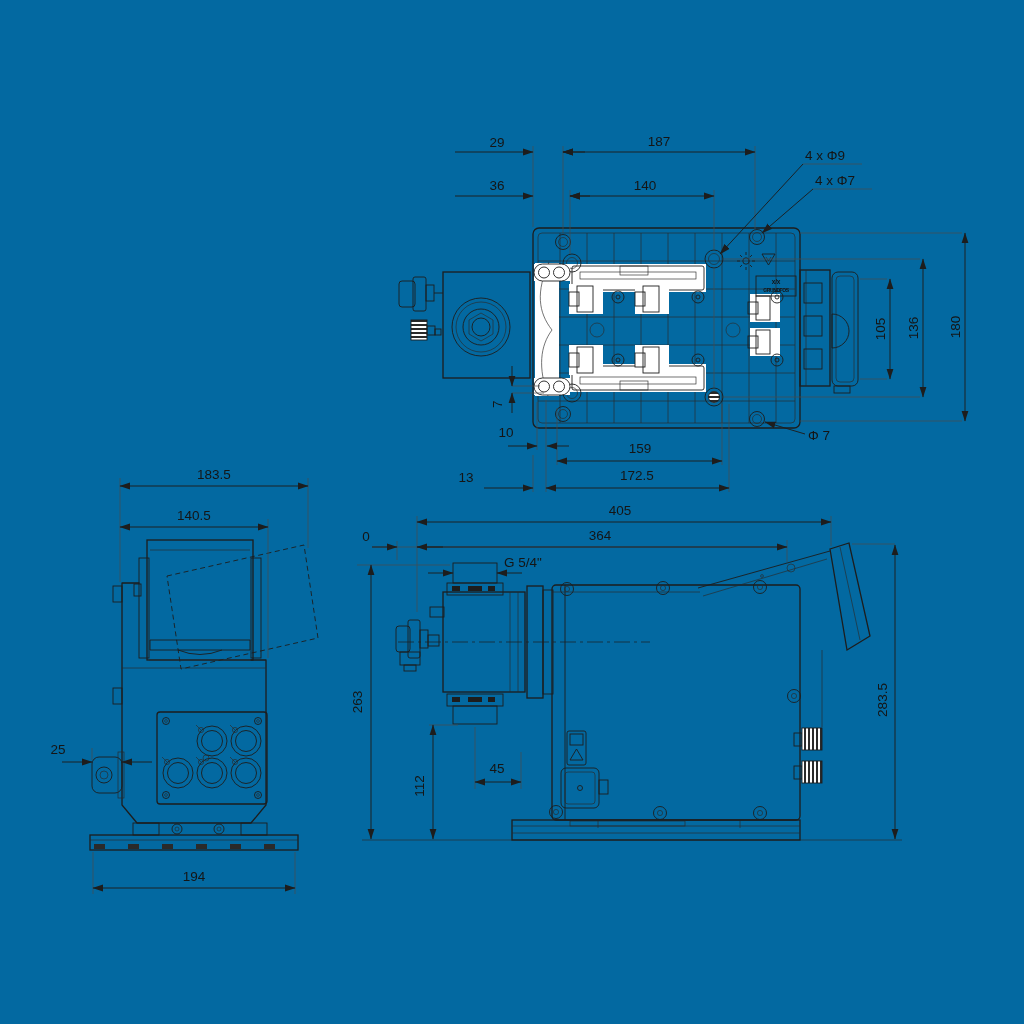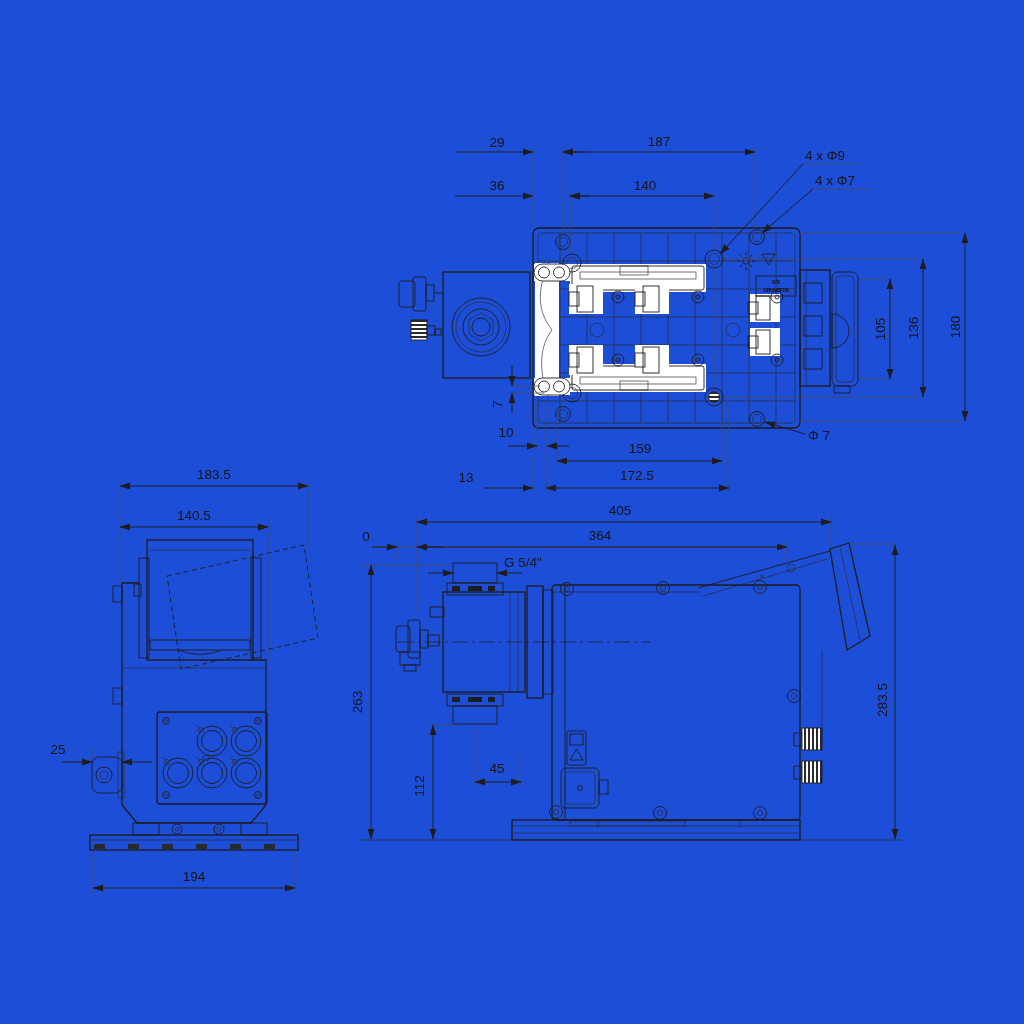--- a/index.html
+++ b/index.html
@@ -1,16 +1,16 @@
 <!DOCTYPE html>
 <html><head>
 <meta charset="utf-8">
 <style>
   html,body{margin:0;padding:0;background:#ffffff;}
-  .stage{position:relative;width:1024px;height:1024px;background:#1d4ed8;overflow:hidden;}
+  .stage{position:relative;width:1024px;height:1024px;background:#0369a1;overflow:hidden;}
   svg{display:block;}
   text{font-family:"Liberation Sans","DejaVu Sans",sans-serif;font-size:13.5px;fill:#151515;}
   .sm{font-size:6.5px;font-weight:bold;letter-spacing:-0.2px;}
   .xs{font-size:5px;font-weight:bold;letter-spacing:-0.4px;}
   .o{stroke:#1d1d1d;stroke-width:1.3;fill:none;stroke-linecap:round;}
   .m{stroke:#1d1d1d;stroke-width:0.9;fill:none;}
   .t{stroke:#2a2a2a;stroke-width:0.65;fill:none;}
   .d{stroke:#1d1d1d;stroke-width:0.95;fill:none;}
   .e{stroke:#4a4a4a;stroke-width:0.7;fill:none;}
   .w{fill:#ffffff;stroke:none;}

